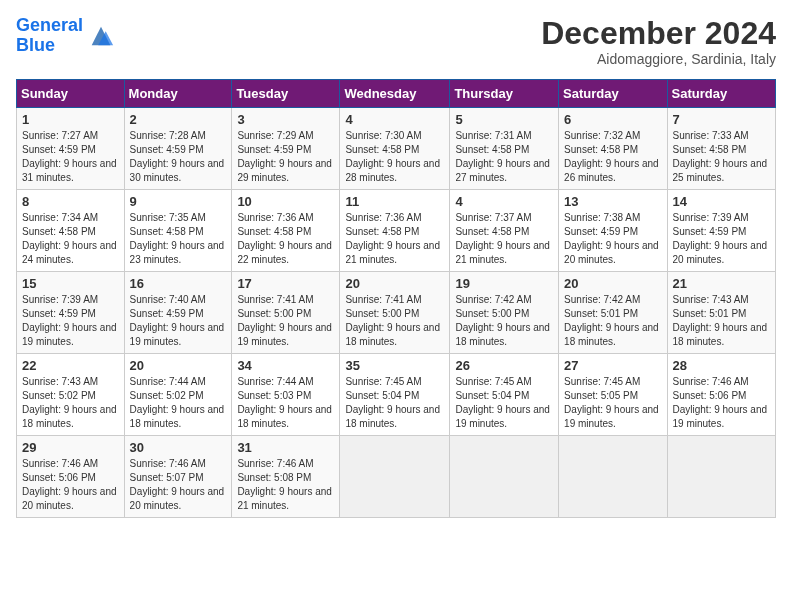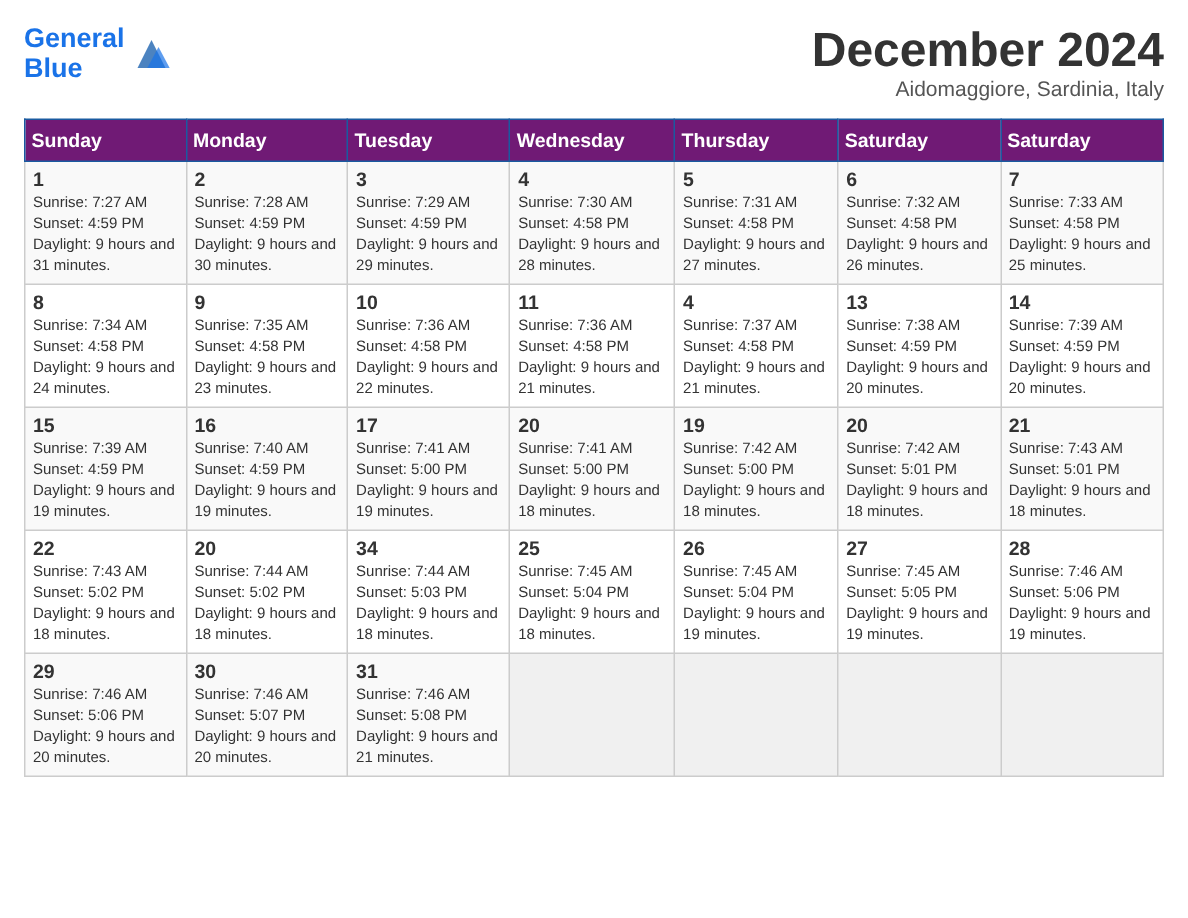--- a/index.html
+++ b/index.html
@@ -220,21 +220,21 @@
       </td>
         <td>
         <span class="day-num">20</span>
         <span class="day-detail">Sunrise: 7:44 AM<br>Sunset: 5:02 PM<br>Daylight: 9 hours and 18 minutes.</span>
       </td>
         <td>
         <span class="day-num">34</span>
         <span class="day-detail">Sunrise: 7:44 AM<br>Sunset: 5:03 PM<br>Daylight: 9 hours and 18 minutes.</span>
       </td>
         <td>
-        <span class="day-num">25</span>
+        <span class="day-num">35</span>
         <span class="day-detail">Sunrise: 7:45 AM<br>Sunset: 5:04 PM<br>Daylight: 9 hours and 18 minutes.</span>
       </td>
         <td>
         <span class="day-num">26</span>
         <span class="day-detail">Sunrise: 7:45 AM<br>Sunset: 5:04 PM<br>Daylight: 9 hours and 19 minutes.</span>
       </td>
         <td>
         <span class="day-num">27</span>
         <span class="day-detail">Sunrise: 7:45 AM<br>Sunset: 5:05 PM<br>Daylight: 9 hours and 19 minutes.</span>
       </td>

